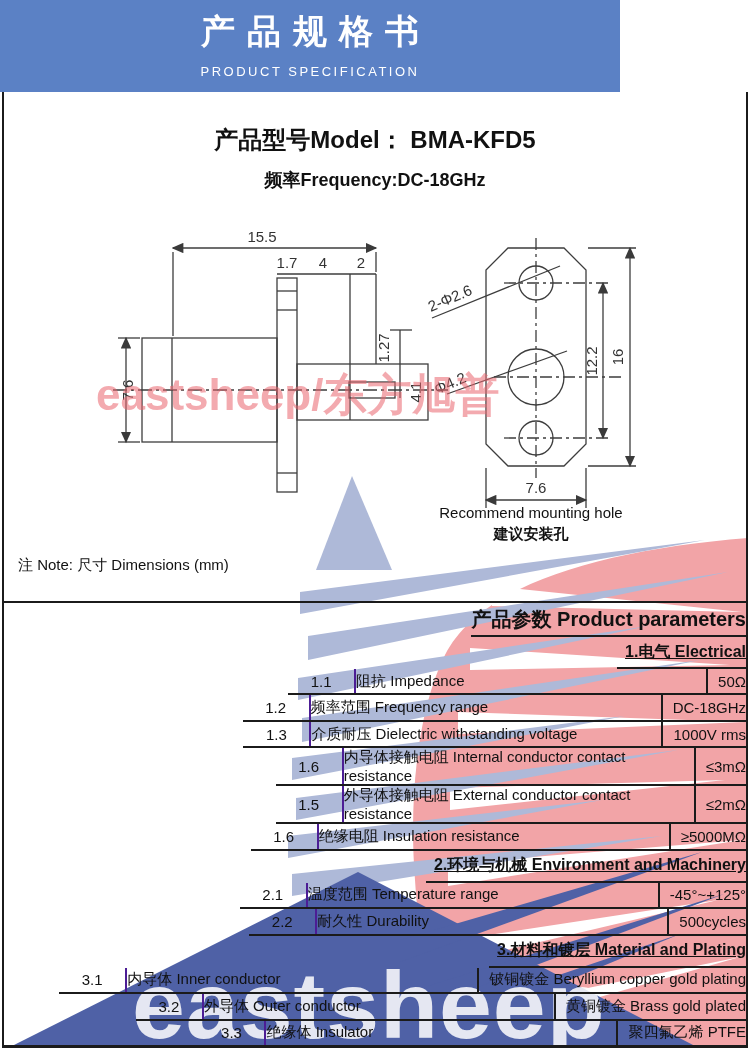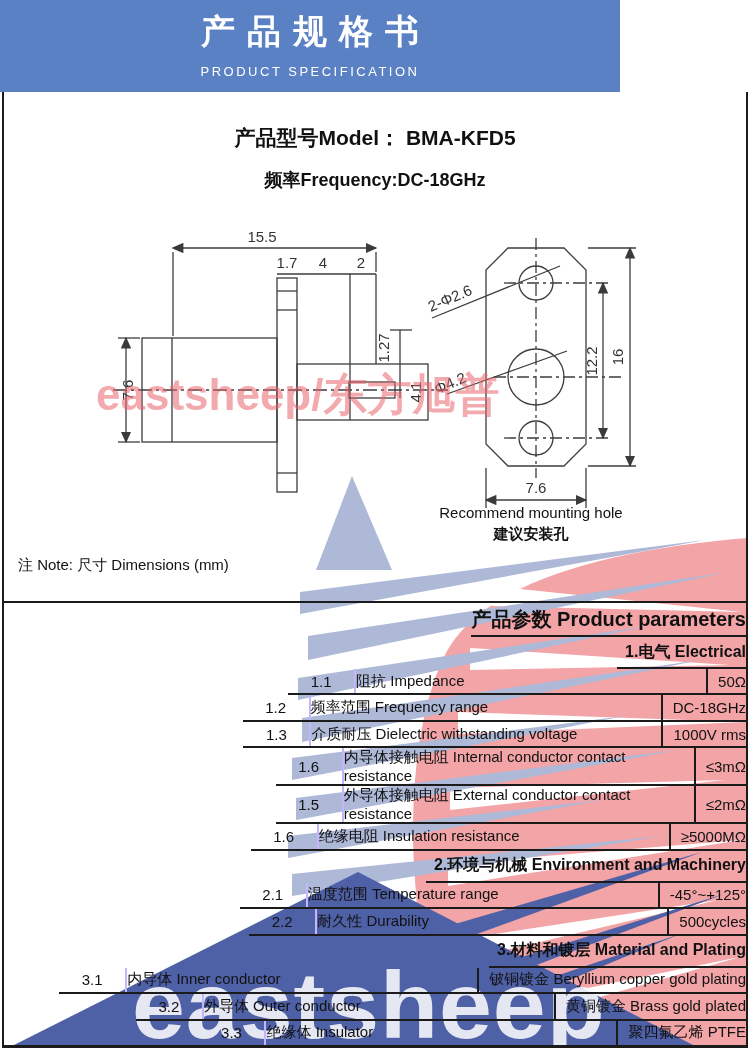--- a/index.html
+++ b/index.html
@@ -14,44 +14,44 @@
           display:flex;flex-direction:column;align-items:center;justify-content:center;}
   .banner-title{color:#fff;font-size:34px;font-weight:bold;letter-spacing:12px;line-height:1.1;text-indent:12px;}
   .banner-sub{color:#fff;font-size:13px;letter-spacing:2.5px;margin-top:14px;}
 
   
   .frame{position:absolute;left:2px;right:2px;top:92px;bottom:2px;
          border-left:2px solid #1b1b1b;border-right:2px solid #1b1b1b;border-bottom:2px solid #1b1b1b;
          z-index:1;pointer-events:none;}
 
   .model-line{position:absolute;left:0;top:124px;width:750px;text-align:center;
-              font-size:21px;font-weight:bold;color:#111;z-index:2;}
+              font-size:24px;font-weight:bold;color:#111;z-index:2;}
   .freq-line{position:absolute;left:0;top:168px;width:750px;text-align:center;
              font-size:18px;font-weight:bold;color:#111;z-index:2;}
 
   .drawing{position:absolute;left:0;top:0;z-index:2;}
 
   .wm-pink{position:absolute;left:96px;top:366px;font-size:44px;font-weight:bold;
            color:rgba(233,100,110,0.55);white-space:nowrap;z-index:4;letter-spacing:0px;}
 
   .note-line{position:absolute;left:18px;top:556px;font-size:15px;color:#111;z-index:2;}
 
   .wm-bottom{position:absolute;left:132px;top:958px;font-size:95px;font-weight:bold;
              color:rgba(255,255,255,0.85);z-index:1;letter-spacing:1px;line-height:1;}
 
   
   .ptable{position:absolute;left:2px;right:2px;top:601px;bottom:3px;z-index:2;
           border:2px solid #1b1b1b;display:flex;flex-direction:column;background:transparent;align-items:flex-end;}
   .t-title{height:32px;border-bottom:2px solid #1b1b1b;display:flex;align-items:center;justify-content:center;
            font-size:20px;font-weight:bold;color:#111;}
   .t-section{height:30px;border-bottom:2px solid #1b1b1b;display:flex;align-items:center;
-             padding-left:8px;font-size:16px;font-weight:bold;color:#111;}
+             padding-left:8px;font-size:16px;font-weight:bold;color:#111;text-decoration:underline;}
   .t-row{flex:1;display:flex;border-bottom:2px solid #1b1b1b;color:#111;}
   .t-row:last-child{border-bottom:none;}
-  .c1{width:66px;border-right:2px solid #c4b5fd;display:flex;align-items:center;justify-content:center;font-size:15px;}
+  .c1{width:66px;border-right:2px solid #4c1d95;display:flex;align-items:center;justify-content:center;font-size:15px;}
   .c2{width:350px;border-right:2px solid #1b1b1b;display:flex;align-items:center;font-size:15px;}
   .c3{flex:1;display:flex;align-items:center;padding-left:10px;font-size:15px;}
 
   .dimtxt{font-size:15px;fill:#333;font-family:"Liberation Sans",sans-serif;}
   .capt{font-size:15px;fill:#111;font-family:"Liberation Sans",sans-serif;}
 </style>
 </head>
 <body>
 
 <div class="page">

